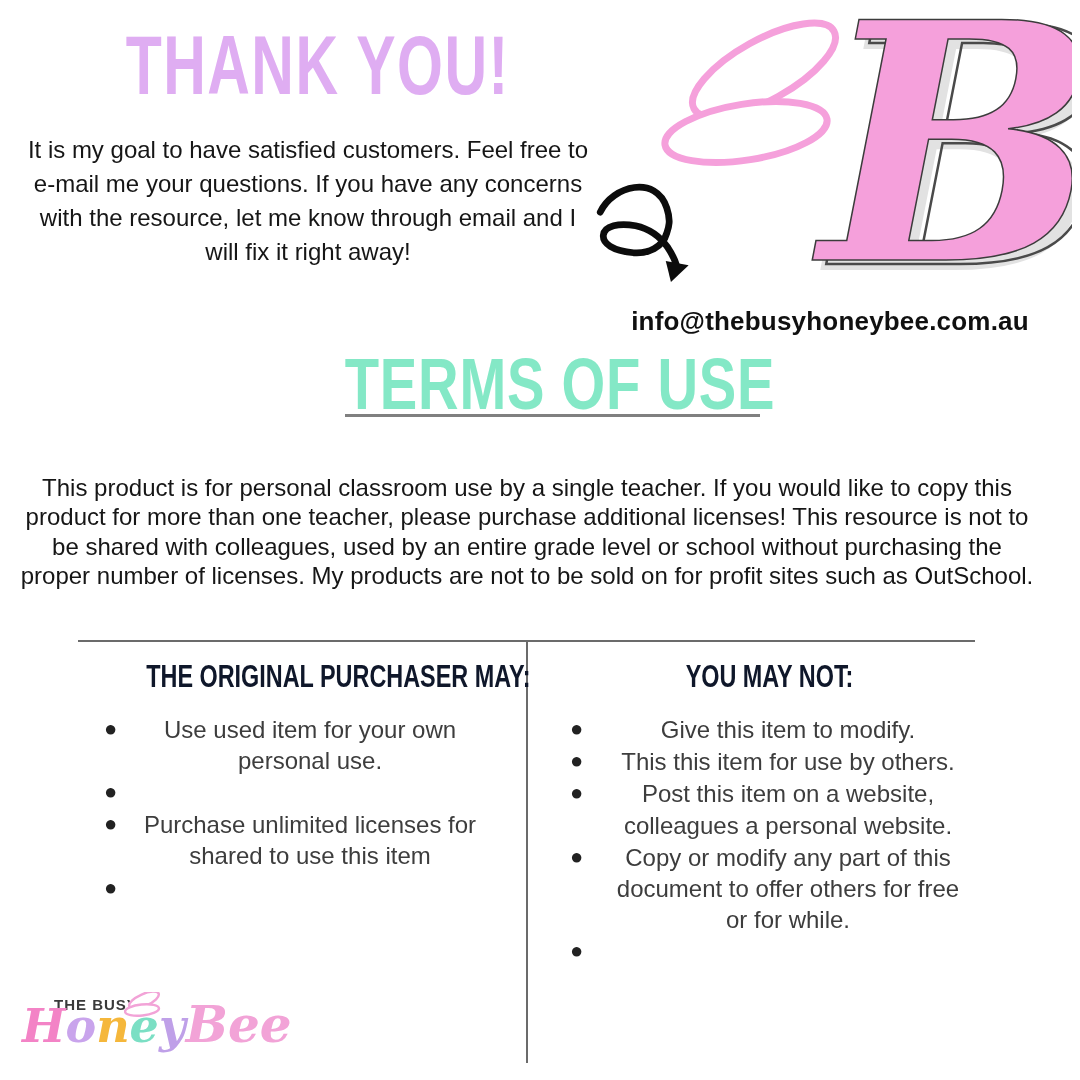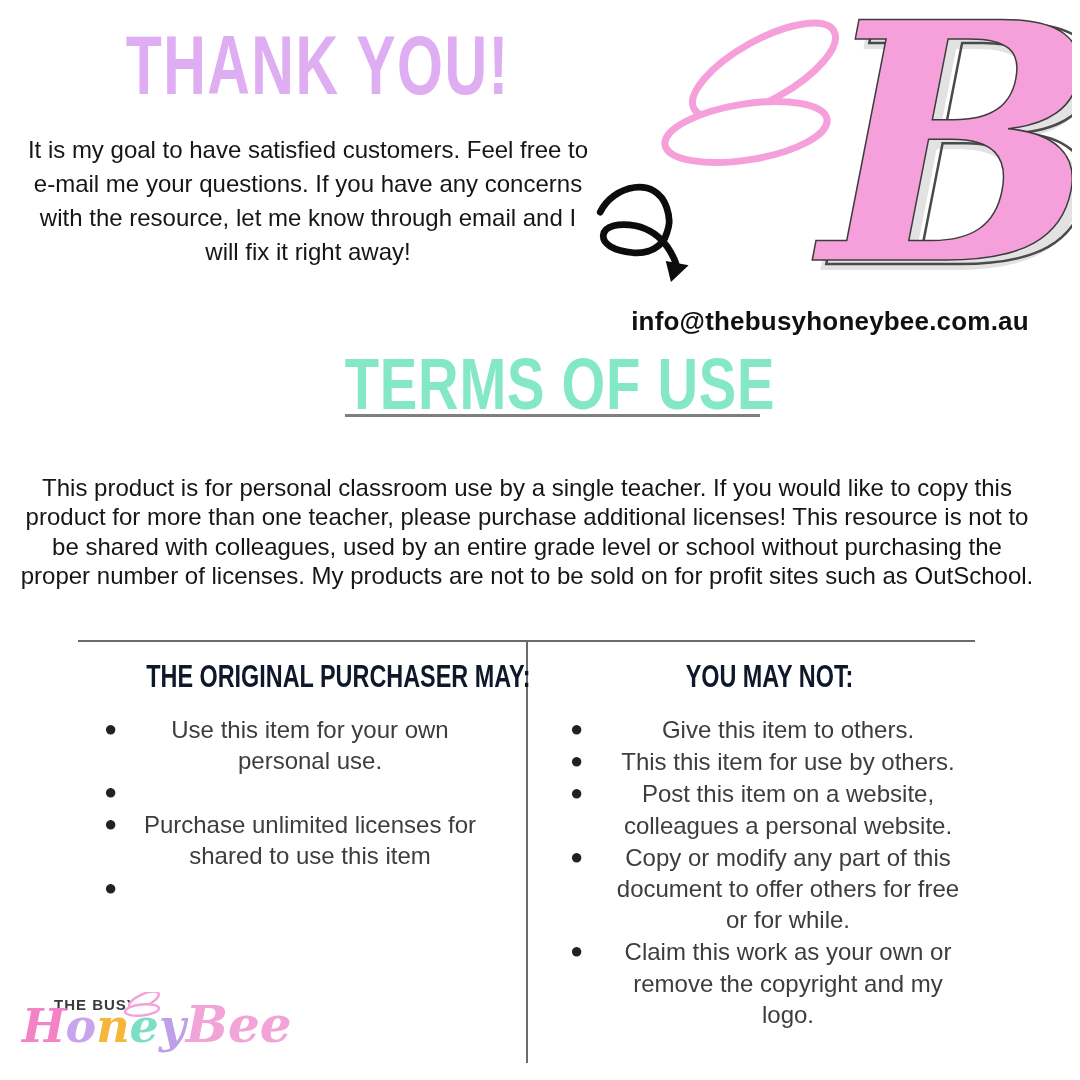--- a/index.html
+++ b/index.html
@@ -119,21 +119,21 @@
 <div class="abs h-rule"></div>
 <div class="abs v-rule"></div>
 
 <div class="abs col col-left">
   <div class="col-heading">
     <span class="squeeze">THE ORIGINAL PURCHASER MAY:</span>
   </div>
   <ul class="bullets">
     <li>
       <span class="dot">●</span>
-      <span class="txt">Use this item for your own personal use.</span>
+      <span class="txt">Use used item for your own personal use.</span>
     </li>
     <li>
       <span class="dot">●</span>
     </li>
     <li>
       <span class="dot">●</span>
       <span class="txt">Purchase unlimited licenses for shared to use this item</span>
     </li>
     <li>
       <span class="dot">●</span>
@@ -141,37 +141,36 @@
   </ul>
 </div>
 
 <div class="abs col col-right">
   <div class="col-heading">
     <span class="squeeze">YOU MAY NOT:</span>
   </div>
   <ul class="bullets">
     <li>
       <span class="dot">●</span>
-      <span class="txt">Give this item to others.</span>
+      <span class="txt">Give this item to modify.</span>
     </li>
     <li>
       <span class="dot">●</span>
       <span class="txt">This this item for use by others.</span>
     </li>
     <li>
       <span class="dot">●</span>
       <span class="txt">Post this item on a website, colleagues a personal website.</span>
     </li>
     <li>
       <span class="dot">●</span>
       <span class="txt">Copy or modify any part of this document to offer others for free or for while.</span>
     </li>
     <li>
       <span class="dot">●</span>
-      <span class="txt">Claim this work as your own or remove the copyright and my logo.</span>
     </li>
   </ul>
 </div>
 
 <div class="abs footer-logo">
   <div class="brand-top" style="color: rgb(58, 58, 58);">THE BUSY</div>
   <svg class="wings-small" viewBox="0 0 44 26" xmlns="http://www.w3.org/2000/svg">
     <ellipse cx="20" cy="8" rx="16" ry="6" fill="#ffffff" stroke-width="2.5" transform="rotate(-24 20 8)" style="stroke: rgb(242, 163, 215);"></ellipse>
     <ellipse cx="18" cy="18" rx="17" ry="5.5" fill="#ffffff" stroke-width="2.5" transform="rotate(-6 18 18)" style="stroke: rgb(242, 163, 215);"></ellipse>
   </svg>

